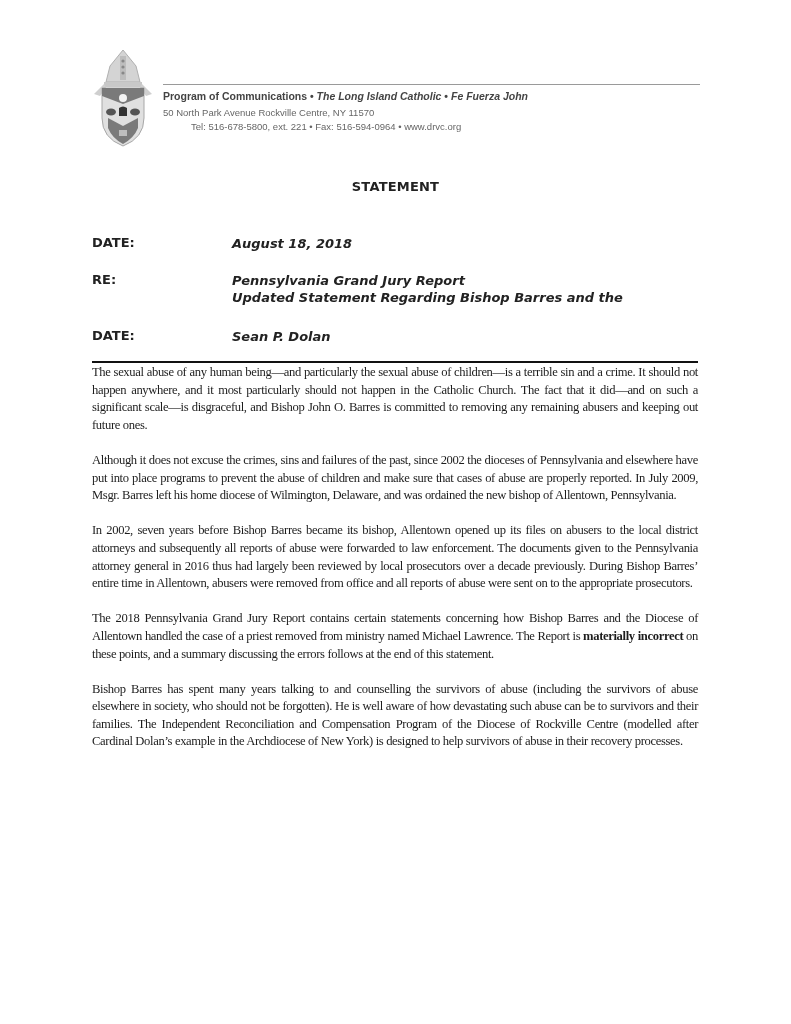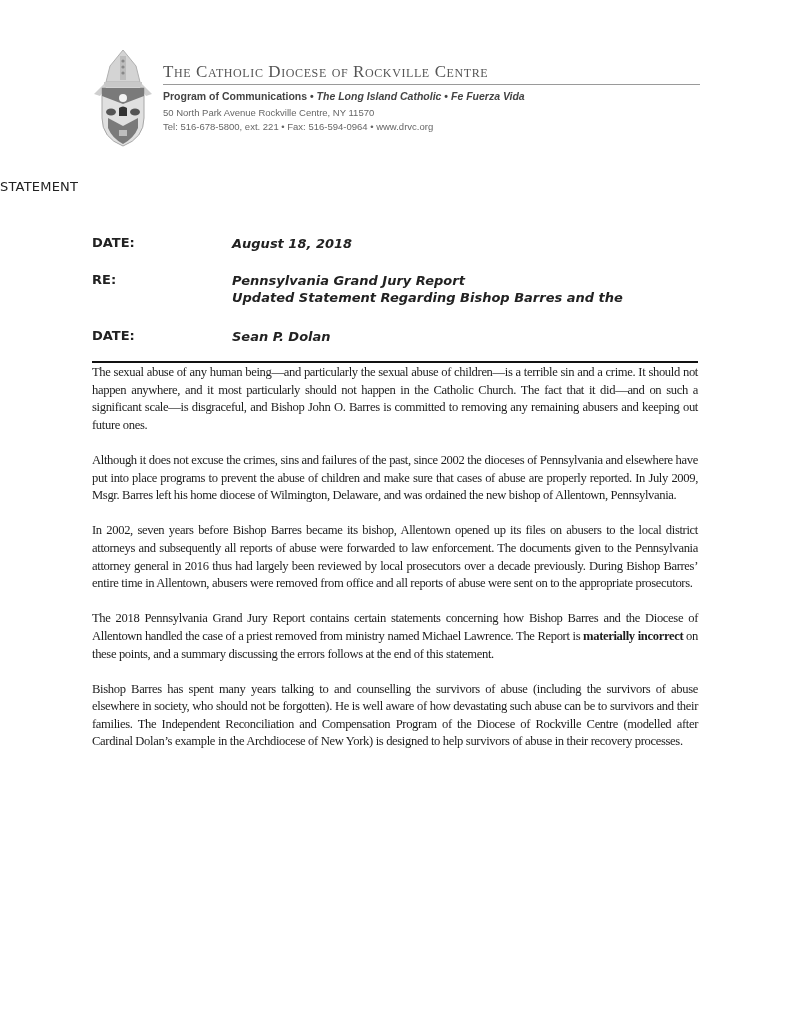--- a/index.html
+++ b/index.html
@@ -10,25 +10,25 @@
   .crest { position: absolute; left: 90px; top: 48px; width: 66px; height: 100px; }
   .lh-title { position: absolute; left: 163px; top: 62px; font-family: "Liberation Serif", serif;
     font-variant: small-caps; font-size: 17px; color: #555; letter-spacing: 0.6px; white-space: nowrap; }
   .lh-rule { position: absolute; left: 163px; top: 84px; width: 537px; height: 1px; background: #9a9a9a; }
   .lh-line1 { position: absolute; left: 163px; top: 90px; font-family: "Liberation Sans", sans-serif;
     font-size: 10.5px; font-weight: bold; color: #444; white-space: nowrap; }
   .lh-line1 i { font-style: italic; }
   .lh-line2, .lh-line3 { position: absolute; left: 163px; font-family: "Liberation Sans", sans-serif;
     font-size: 9.5px; color: #666; white-space: nowrap; text-align: center; }
   .lh-line2 { top: 107px; }
-  .lh-line3 { top: 121px; }
+  .lh-line3 { top: 121px; margin-left: 28px; }
 
   
-  .stmt-title { position: absolute; left: 0; width: 791px; top: 179px; text-align: left;
-    font-family: "DejaVu Sans", sans-serif; font-size: 13px; font-weight: normal; color: #222; letter-spacing: 0.2px; }
+  .stmt-title { position: absolute; left: 0; width: 791px; top: 179px; text-align: center;
+    font-family: "DejaVu Sans", sans-serif; font-size: 13px; font-weight: bold; color: #222; letter-spacing: 0.2px; }
 
   .memo { font-family: "DejaVu Sans", sans-serif; font-size: 13px; font-weight: bold; color: #222; }
   .memo-label { position: absolute; left: 92px; }
   .memo-value { position: absolute; left: 232px; line-height: 17px; font-style: italic; }
   .row-date { top: 235px; }
   .row-re { top: 272px; }
   .row-from { top: 328px; }
 
   .thick-rule { position: absolute; left: 92px; top: 361px; width: 606px; height: 2px; background: #111; }
 
@@ -60,23 +60,22 @@
       <path d="M12 40 L54 40 L54 70 Q54 90 33 98 Q12 90 12 70 Z" fill="#e0e0e0" stroke="#a8a8a8" stroke-width="1"></path>
       <path d="M12 40 L54 40 L54 48 L33 56 L12 48 Z" fill="#7a7a7a"></path>
       <path d="M33 78 L48 70 L48 80 Q44 90 33 96 Q22 90 18 80 L18 70 Z" fill="#7a7a7a"></path>
       <circle cx="33" cy="50" r="4" fill="#f2f2f2"></circle>
       <path d="M29 60 L29 68 L37 68 L37 60 Q33 57 29 60 Z" fill="#333"></path>
       <ellipse cx="21" cy="64" rx="5" ry="3.5" fill="#555"></ellipse>
       <ellipse cx="45" cy="64" rx="5" ry="3.5" fill="#555"></ellipse>
       <rect x="29" y="82" width="8" height="6" fill="#bdbdbd"></rect>
     </svg>
   </div>
-  <div class="lh-title">The Catholic Diocese of Rockville Centre</div>
   <div class="lh-rule"></div>
-  <div class="lh-line1"><span>Program of Communications • </span><i>The Long Island Catholic</i><span> • </span><i>Fe Fuerza Vida</i></div>
+  <div class="lh-line1"><span>Program of Communications • </span><i>The Long Island Catholic</i><span> • </span><i>Fe Fuerza John</i></div>
   <div class="lh-line2">50 North Park Avenue  Rockville Centre, NY 11570</div>
   <div class="lh-line3">Tel: 516-678-5800, ext. 221 • Fax: 516-594-0964 • www.drvc.org</div>
 
   <div class="stmt-title">STATEMENT</div>
 
   <div class="memo">
     <div class="memo-label row-date">DATE:</div>
     <div class="memo-value row-date">August 18, 2018</div>
 
     <div class="memo-label row-re">RE:</div>

